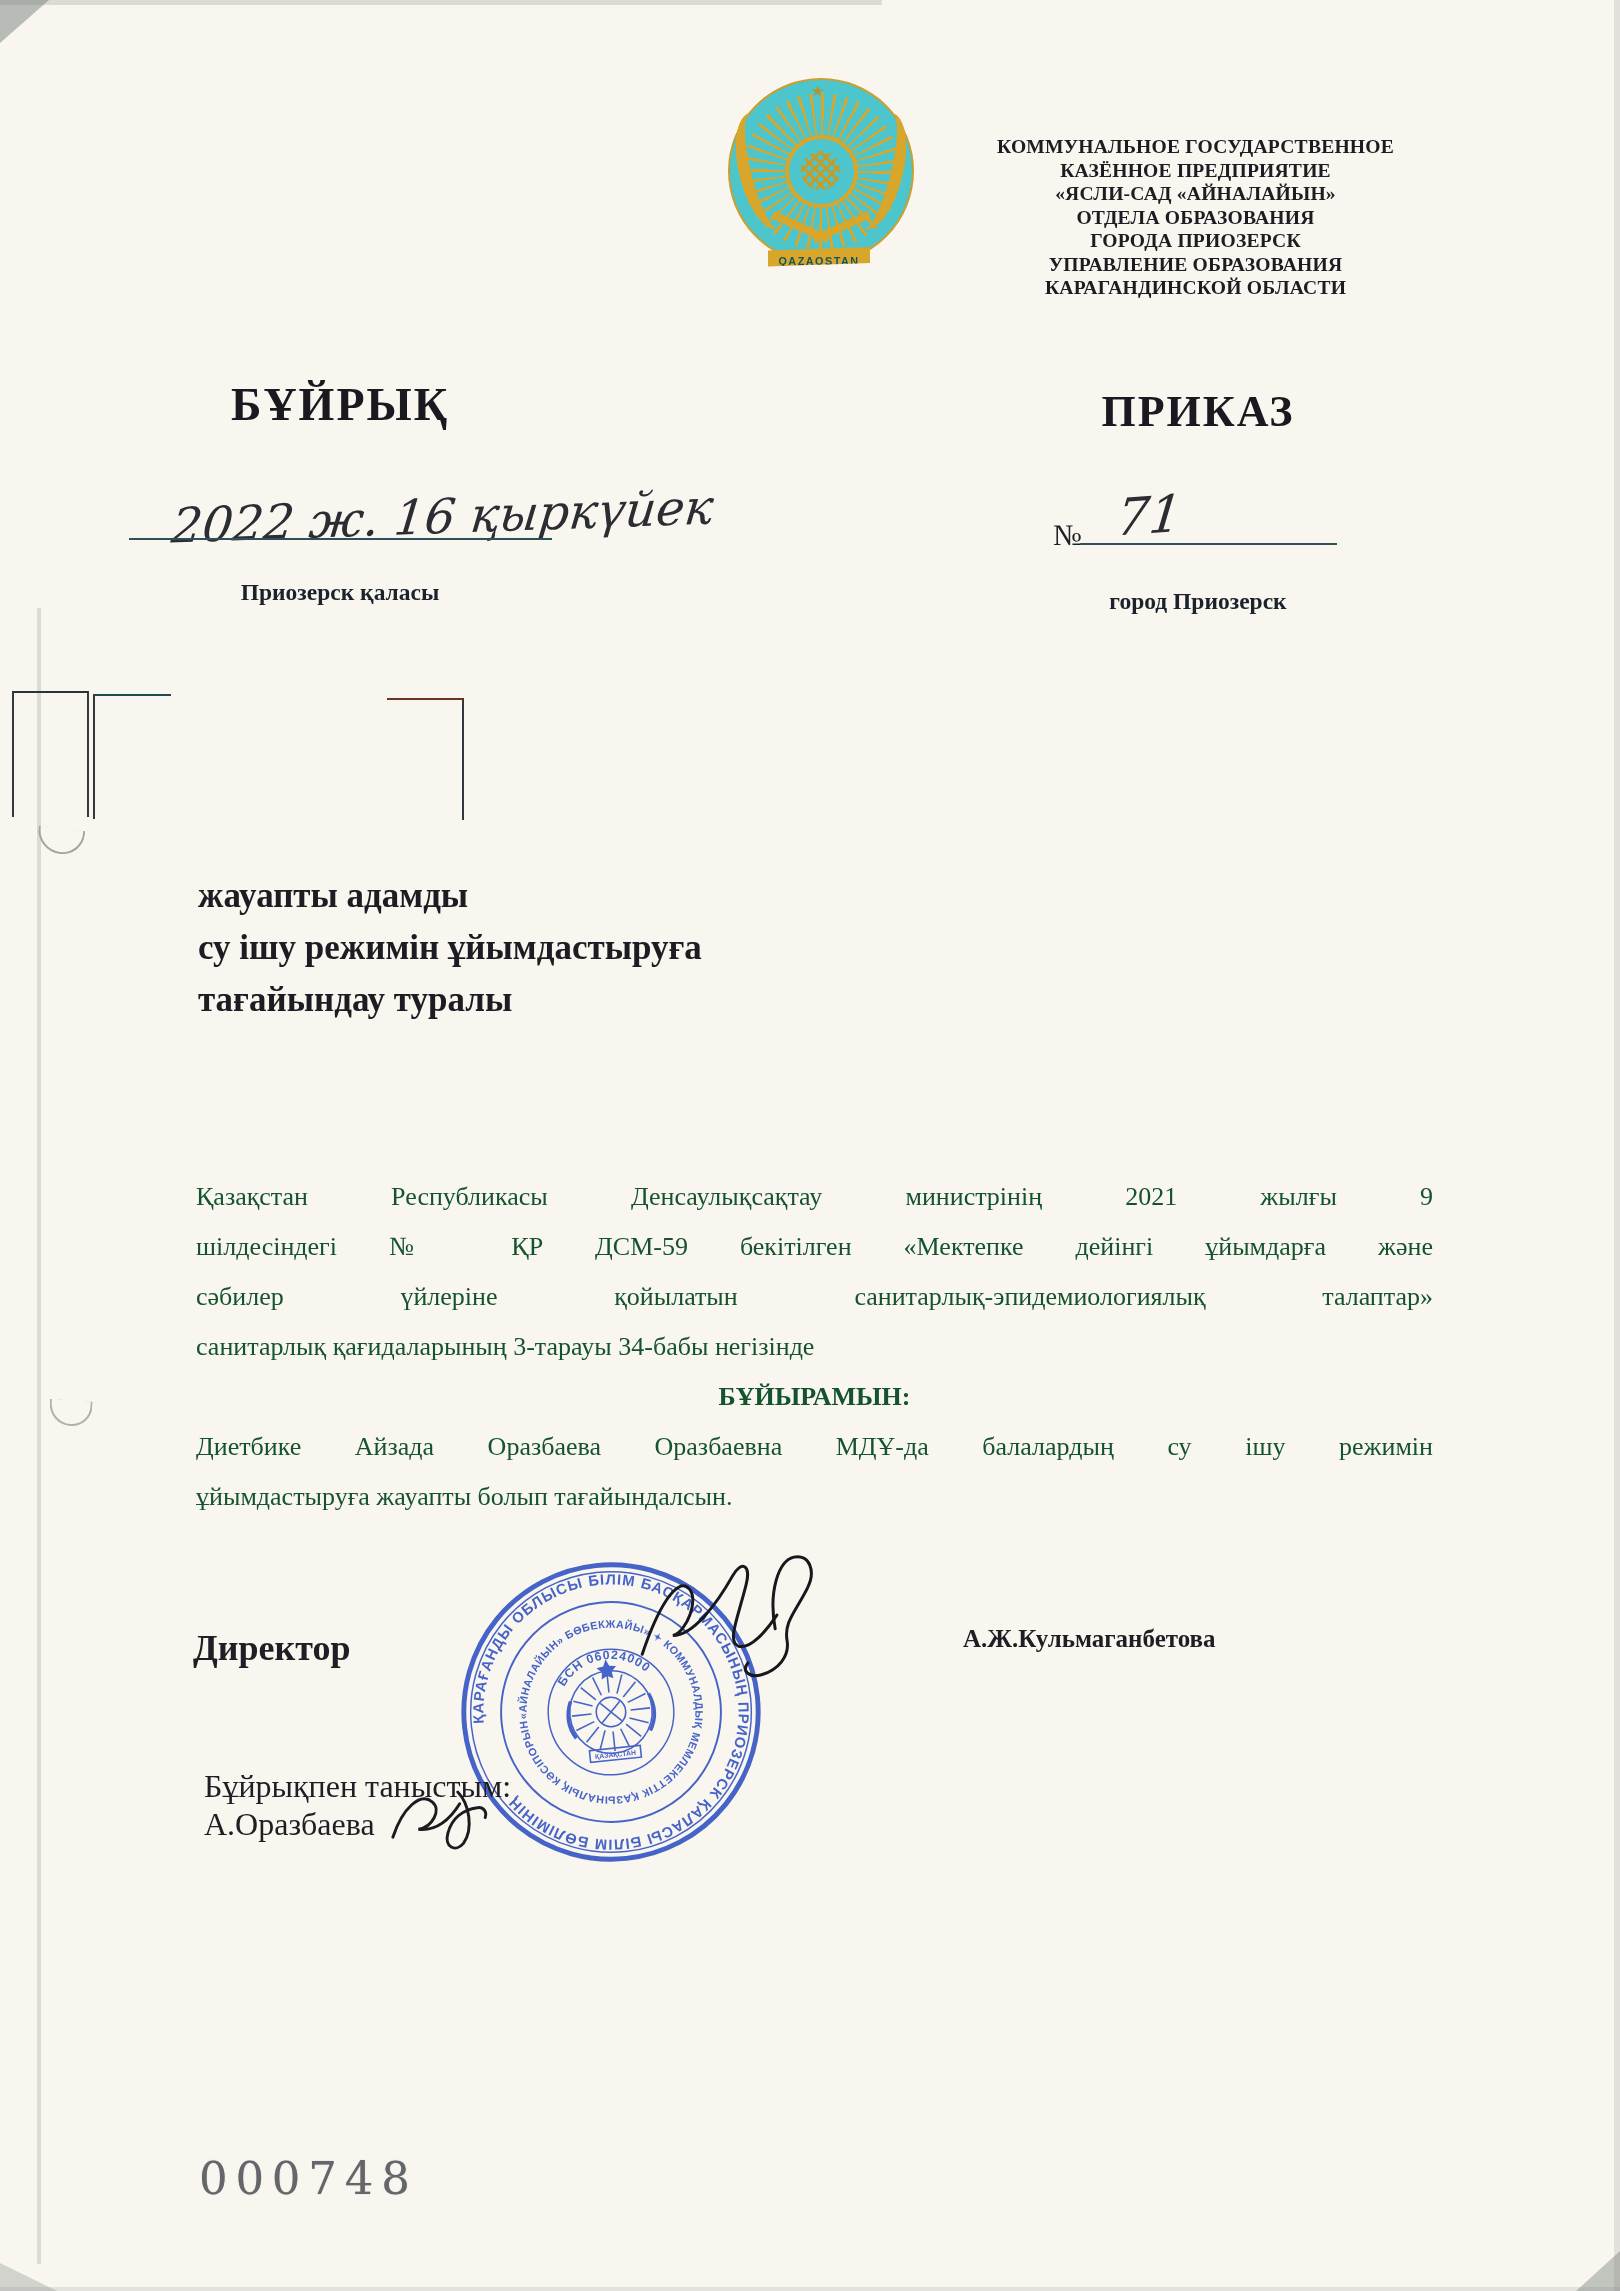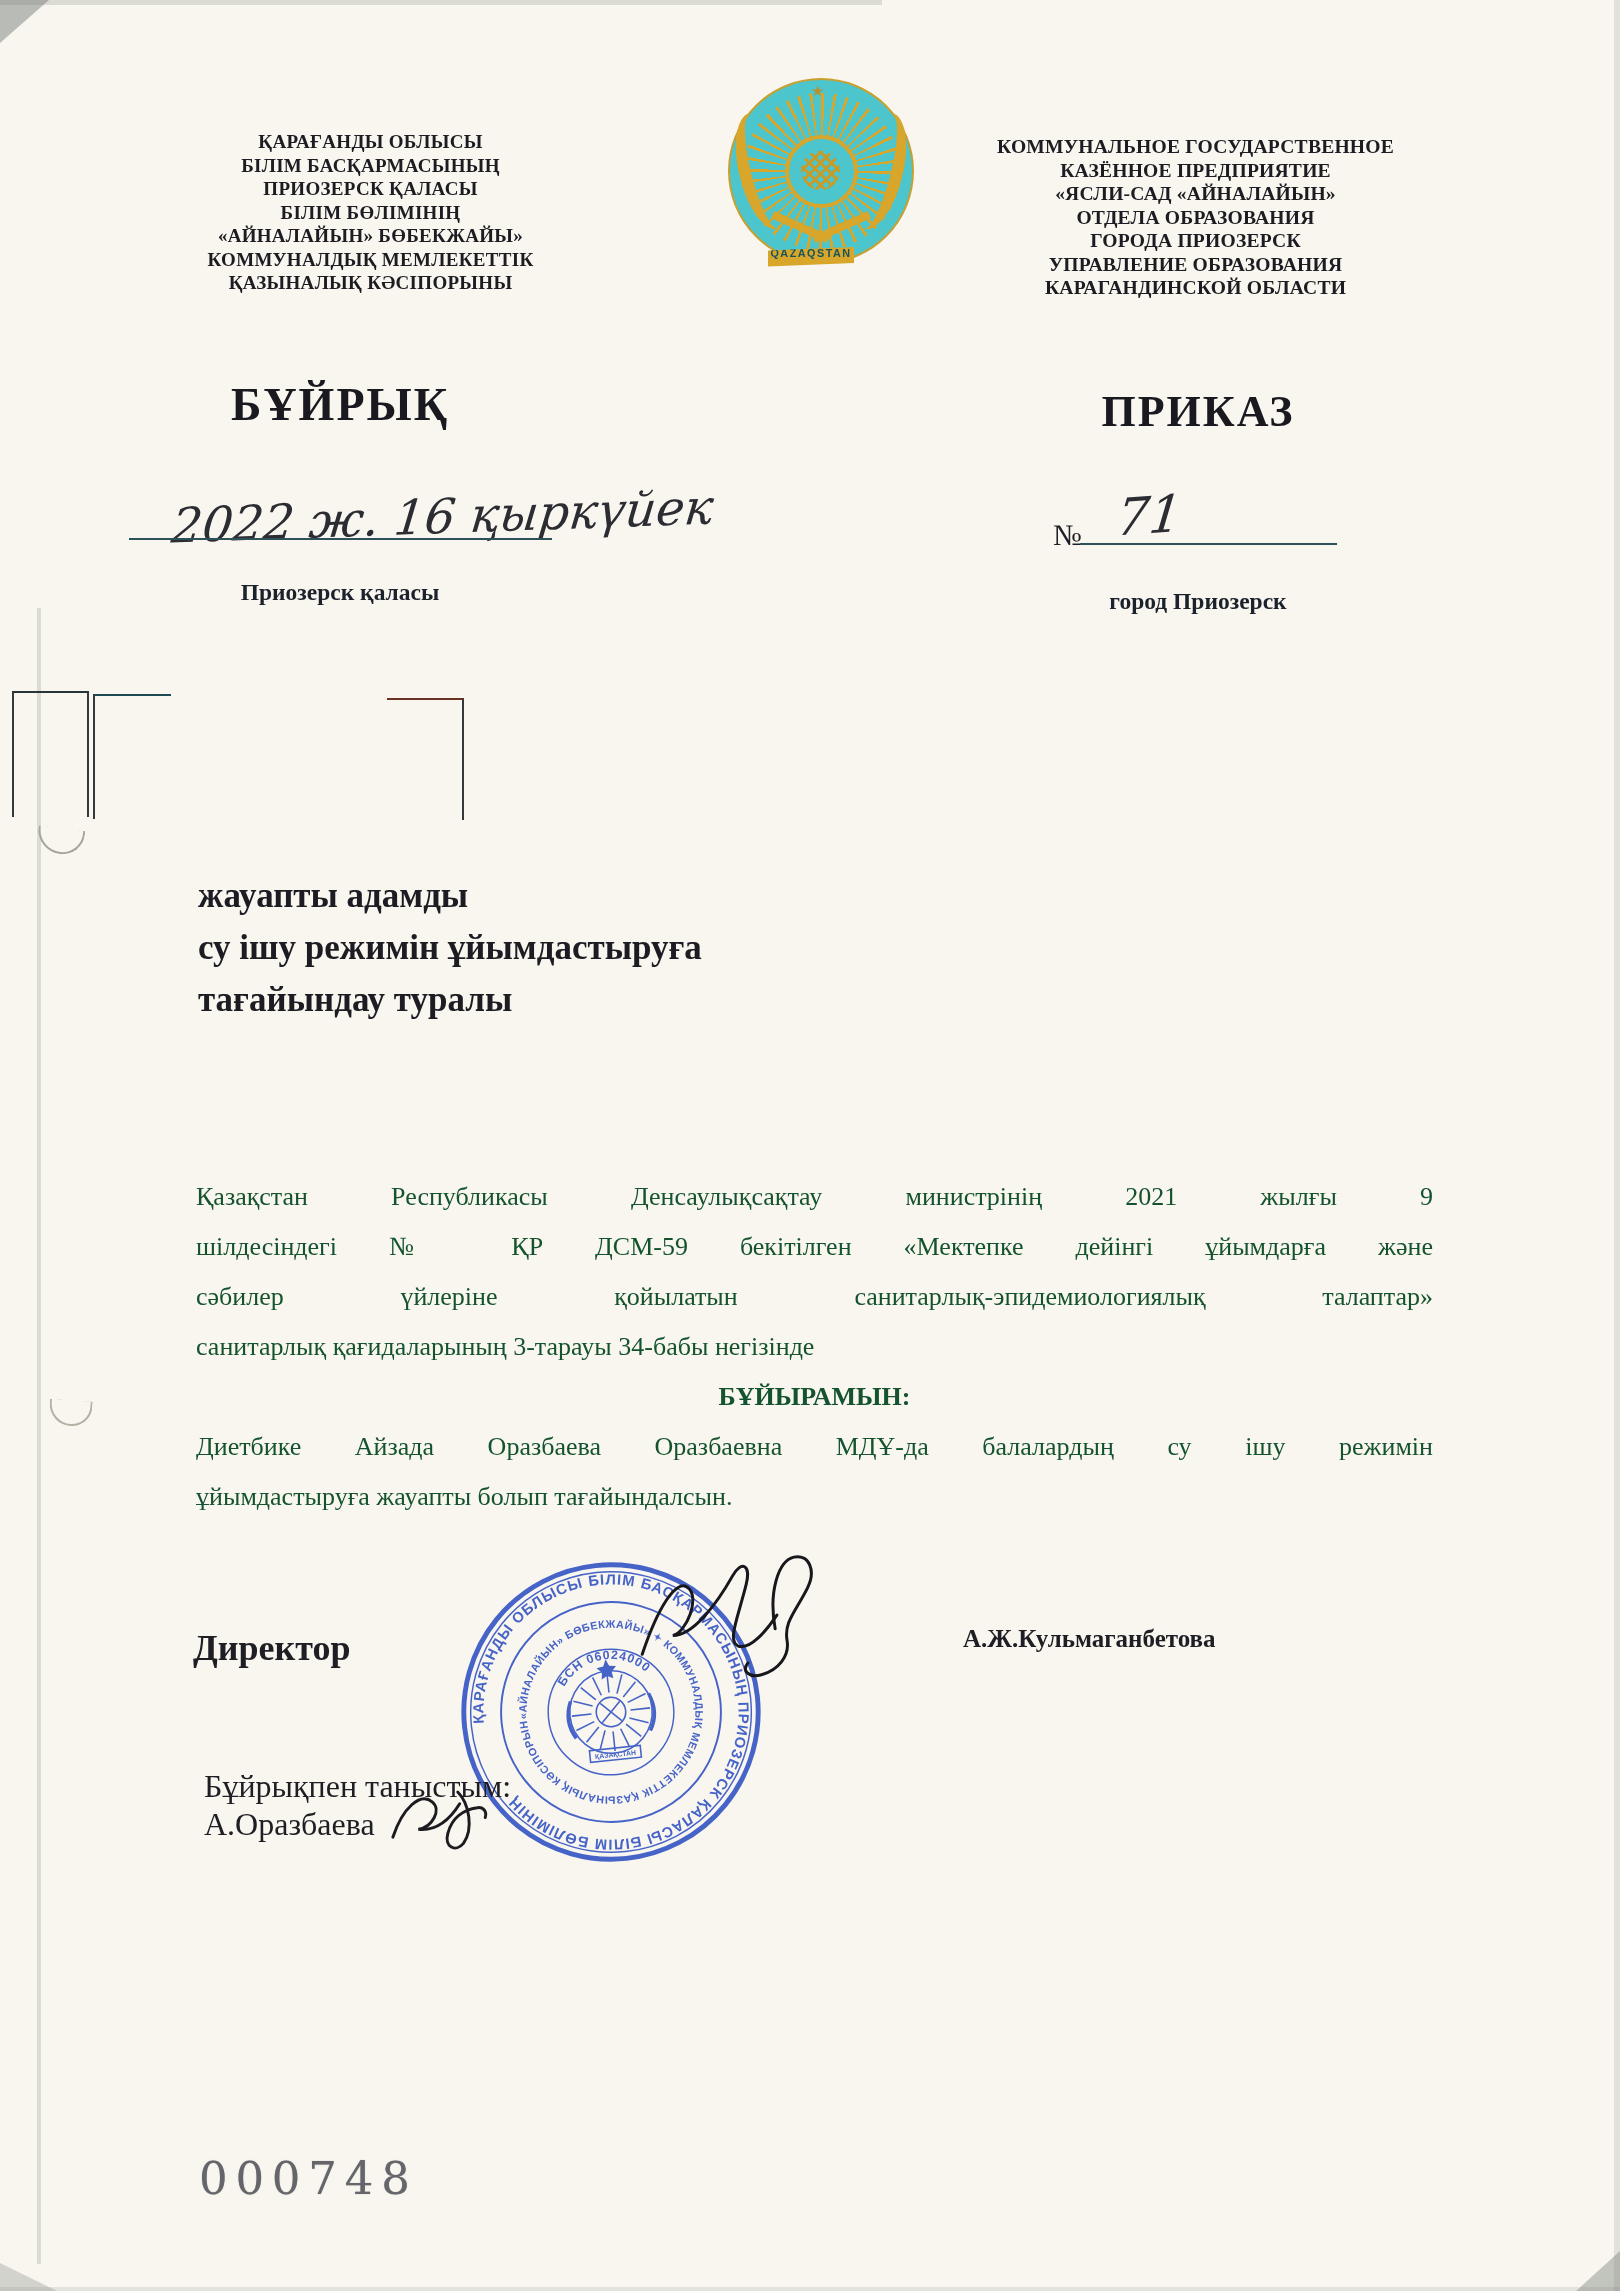--- a/index.html
+++ b/index.html
@@ -49,23 +49,23 @@
   .emb-tail-l{left:45px;transform:rotate(24deg)}
   .emb-tail-r{right:45px;transform:rotate(-24deg)}
   .emb-core{position:absolute;left:60px;top:61px;width:65px;height:65px;border-radius:50%;
     background:#4cc5cc;border:4.9px solid #d7a62b}
   .emb-core-inner{position:absolute;left:76px;top:77px;width:39px;height:39px;border-radius:50%;
     background:
       repeating-linear-gradient(45deg,#c79b27 0 2.9px,rgba(0,0,0,0) 2.9px 7.8px),
       repeating-linear-gradient(-45deg,#c79b27 0 2.9px,rgba(0,0,0,0) 2.9px 7.8px)}
   .emb-star{position:absolute;left:86px;top:7.8px;font-size:14.7px;color:#b8912a;
     font-family:"DejaVu Sans",sans-serif}
-  .emb-banner{position:absolute;left:43px;top:173px;width:86px;height:19.6px;background:#d7a62b;
+  .emb-banner{position:absolute;left:43px;top:173px;width:102px;height:19.6px;background:#d7a62b;
     clip-path:polygon(0 18%,100% 0,100% 82%,0 100%);
-    display:flex;align-items:flex-start;justify-content:center}
+    display:flex;align-items:flex-end;justify-content:center}
   .emb-banner span{font-family:"Liberation Sans",sans-serif;font-size:10.8px;font-weight:bold;
     color:#15545c;letter-spacing:1.5px}
   
   .order-h{position:absolute;width:392px;text-align:center;font-weight:bold;letter-spacing:2px;color:#19191f}
   .order-h-kk{left:144px;top:378px;font-size:46px}
   .order-h-ru{left:1002px;top:386px;font-size:44px}
   
   .hw{position:absolute;font-style:italic;color:#2c2c33;font-family:"DejaVu Serif",serif;white-space:nowrap}
   .hw-date{left:172px;top:488px;font-size:48px;transform:rotate(-2deg) skewX(-8deg)}
   .hw-num{left:1117px;top:486px;font-size:51px;transform:rotate(-4deg) skewX(-10deg)}
@@ -116,29 +116,20 @@
   <div class="edge-top"></div>
   <div class="edge-right"></div>
   <div class="edge-bottom"></div>
   <div class="left-strip"></div>
   <div class="bracket-a"></div>
   <div class="bracket-b"></div>
   <div class="bracket-c"></div>
   <div class="hook1"></div>
   <div class="hook2"></div>
 
-  <div class="hdr hdr-left">
-    <div>ҚАРАҒАНДЫ ОБЛЫСЫ</div>
-    <div>БІЛІМ БАСҚАРМАСЫНЫҢ</div>
-    <div>ПРИОЗЕРСК ҚАЛАСЫ</div>
-    <div>БІЛІМ БӨЛІМІНІҢ</div>
-    <div>«АЙНАЛАЙЫН» БӨБЕКЖАЙЫ»</div>
-    <div>КОММУНАЛДЫҚ МЕМЛЕКЕТТІК</div>
-    <div>ҚАЗЫНАЛЫҚ КӘСІПОРЫНЫ</div>
-  </div>
 
   <div class="emblem">
     <div class="emb-circle"></div>
     <div class="emb-rays"></div>
     <div class="emb-wing emb-wing-l"></div>
     <div class="emb-wing emb-wing-r"></div>
     <div class="emb-tail emb-tail-l"></div>
     <div class="emb-tail emb-tail-r"></div>
     <div class="emb-core"></div>
     <div class="emb-core-inner"></div>

